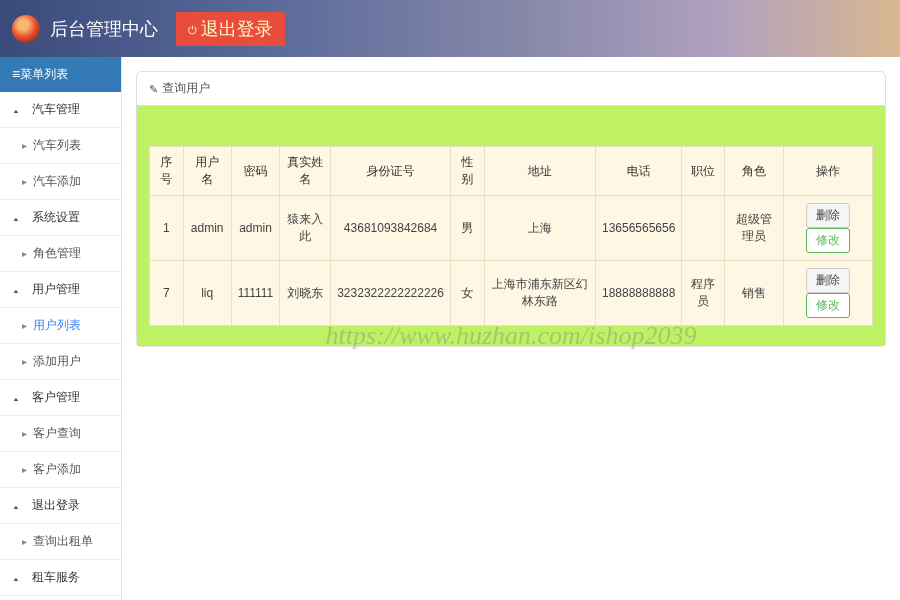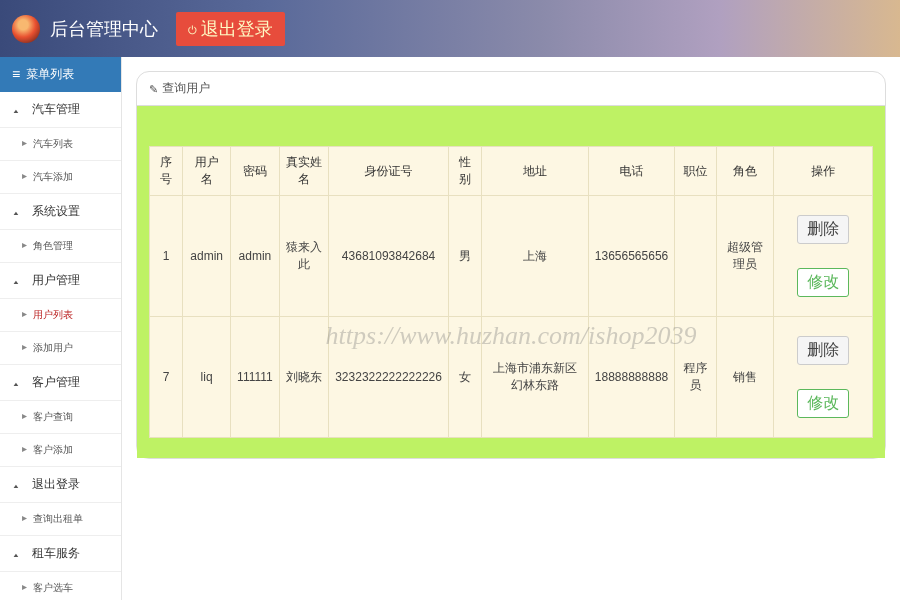--- a/index.html
+++ b/index.html
@@ -4,37 +4,37 @@
 <style>
 * { margin: 0; padding: 0; box-sizing: border-box; font-family: "Microsoft YaHei", Arial, sans-serif; }
 body { background: #fff; font-size: 12px; color: #333; overflow: hidden; }
 .header { height: 57px; background: linear-gradient(to right, #3a4a7a 0%, #5a6a9a 30%, #8a8aaa 60%, #b0a0c0 80%, #d8b890 100%); display: flex; align-items: center; padding: 0 12px; }
 .avatar { width: 28px; height: 28px; border-radius: 50%; background: radial-gradient(circle at 40% 35%, #f8b870 20%, #e85030 50%, #8b3020 80%); margin-right: 10px; }
 .header-title { color: #fff; font-size: 18px; font-weight: 400; margin-right: 18px; }
 .logout-btn { background: #e74c3c; color: #fef9c3; border: none; padding: 5px 12px; font-size: 18px; border-radius: 2px; cursor: pointer; display: flex; align-items: center; gap: 4px; }
 .logout-icon::before { content: "⏻"; font-size: 11px; }
 .layout { display: flex; height: calc(100vh - 44px); }
 .sidebar { width: 122px; background: #fff; border-right: 1px solid #e5e5e5; overflow-y: auto; }
-.sidebar-header { background: #337ab7; color: #fff; padding: 9px 12px; font-size: 12px; display: flex; align-items: center; gap: 6px; }
+.sidebar-header { background: #337ab7; color: #fff; padding: 9px 12px; font-size: 12px; display: flex; align-items: center; }
 .list-icon::before { content: "≡"; font-size: 14px; line-height: 1; }
 .menu-group-title { padding: 9px 12px; border-bottom: 1px solid #eee; display: flex; align-items: center; gap: 12px; font-size: 12px; color: #333; cursor: pointer; }
 .user-icon::before { content: "▲"; display: inline-block; transform: scaleY(0.7); font-size: 8px; color: #555; }
-.menu-item { padding: 9px 12px 9px 22px; border-bottom: 1px solid #eee; display: flex; align-items: flex-start; gap: 6px; font-size: 10px; color: #555; cursor: pointer; }
+.menu-item { padding: 9px 12px 9px 22px; border-bottom: 1px solid #eee; display: flex; align-items: center; gap: 6px; font-size: 12px; color: #555; cursor: pointer; }
 .menu-item::before { content: "▸"; color: #888; font-size: 10px; }
-.menu-item.active { color: #b91c1c; }
+.menu-item.active { color: #3b82f6; }
 .main { flex: 1; padding: 14px; background: #fff; overflow: auto; position: relative; }
-.panel { border: 1px solid #ddd; border-radius: 13px; }
+.panel { border: 1px solid #ddd; border-radius: 6px; }
 .panel-header { padding: 8px 12px; border-bottom: 1px solid #ddd; font-size: 12px; color: #555; display: flex; align-items: center; gap: 4px; }
 .edit-icon::before { content: "✎"; font-size: 11px; }
 .panel-body { padding: 40px 12px 20px; background: #bef264; }
 table { width: 100%; border-collapse: collapse; background: #fdf7e3; }
 th, td { border: 1px solid #e8e0c0; padding: 7px 6px; text-align: center; font-size: 12px; font-weight: normal; }
 th { background: #fdf7e3; color: #333; }
 td { color: #444; }
-.btn-sm { display: inline-block; padding: 3px 9px; font-size: 16px; border: 1px solid #ccc; background: #f5f5f5; border-radius: 3px; cursor: pointer; margin: 12px 1px; }
+.btn-sm { display: inline-block; padding: 3px 9px; font-size: 12px; border: 1px solid #ccc; background: #f5f5f5; border-radius: 3px; cursor: pointer; margin: 0 1px; }
 .btn-edit { border-color: #5cb85c; color: #5cb85c; background: #fff; }
 .watermark { position: absolute; top: 264px; left: 50%; transform: translateX(-50%); font-size: 26px; color: rgba(120,120,120,0.35); font-family: Georgia, serif; font-style: italic; pointer-events: none; white-space: nowrap; }
 </style>
 </head>
 <body>
 
 <div class="header">
   <div class="avatar"></div>
   <div class="header-title">后台管理中心</div>
   <button class="logout-btn">

